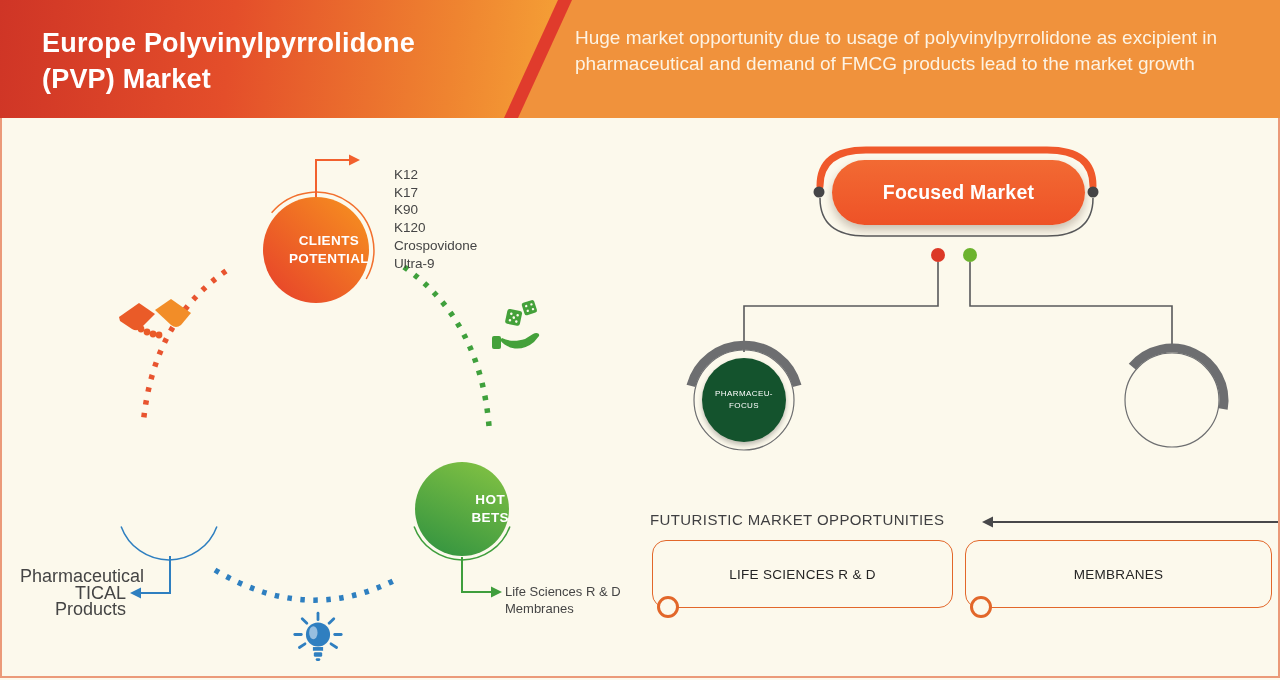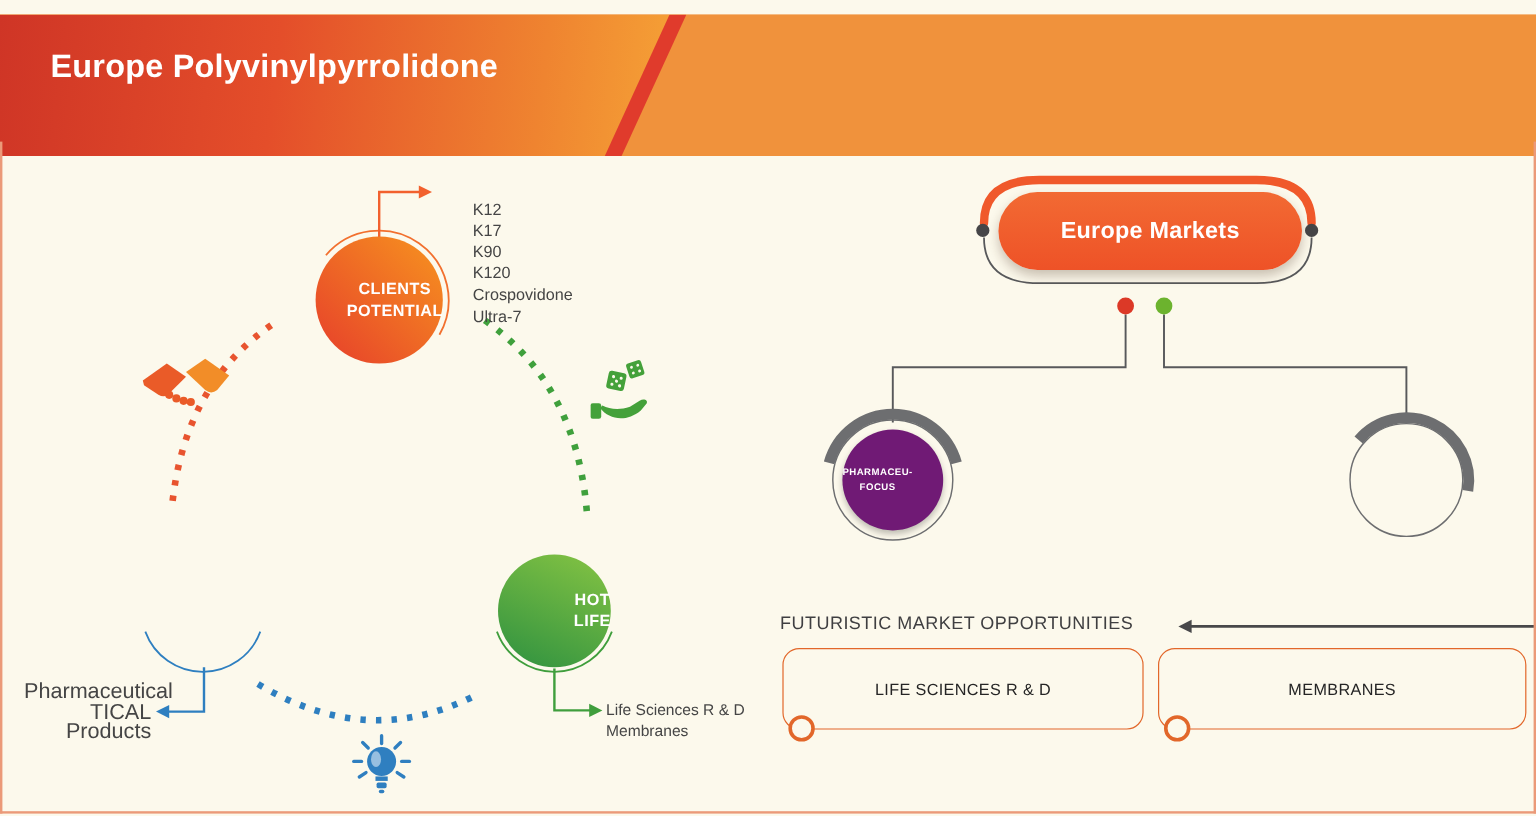--- a/index.html
+++ b/index.html
@@ -1,19 +1,19 @@
 <!DOCTYPE html>
 <html><head>
 <meta charset="utf-8">
 <style>
   html,body{margin:0;padding:0;background:#fff;}
   .canvas{position:relative;width:1280px;height:680px;background:#fcf9ec;overflow:hidden;
           font-family:"Liberation Sans",sans-serif;}
   
-  .header{position:absolute;left:0;top:12px;width:1280px;height:118px;background:#f0923c;}
+  .header{position:absolute;left:0;top:0;width:1280px;height:118px;background:#f0923c;}
   .header-left{position:absolute;left:0;top:0;width:575px;height:118px;
      background:linear-gradient(97deg,#cf3526 0%,#e44e2a 40%,#ef8430 78%,#f6a637 100%);
      clip-path:polygon(0 0,558px 0,504px 118px,0 118px);}
   .header-stripe{position:absolute;left:0;top:0;width:575px;height:118px;background:#e03b2c;
      clip-path:polygon(558px 0,572px 0,518px 118px,504px 118px);}
   .header-title{position:absolute;left:42px;top:26px;color:#fff;font-size:27px;font-weight:700;
      line-height:1.32;letter-spacing:.2px;}
   .header-desc{position:absolute;left:575px;top:25px;width:688px;color:#fdf3e3;font-size:19px;
      line-height:1.37;}
   
@@ -37,23 +37,23 @@
   .cf-list{position:absolute;left:20px;top:568px;width:106px;margin:0;padding:0;list-style:none;
      text-align:right;color:#454545;font-size:18px;line-height:16.5px;}
   .hb-list{position:absolute;left:505px;top:584px;margin:0;padding:0;list-style:none;
      color:#454545;font-size:13px;line-height:16.5px;}
   .icon{position:absolute;}
   
   .pill{position:absolute;left:832px;top:160px;width:253px;height:65px;border-radius:33px;
      background:linear-gradient(180deg,#f26a33,#ee5227);box-shadow:0 5px 10px rgba(70,40,20,.28);
      display:flex;align-items:center;justify-content:center;color:#fff;font-size:19.5px;
      font-weight:700;letter-spacing:.2px;}
-  .market-circle{position:absolute;border-radius:50%;background:#701a75;display:flex;align-items:center;
-     text-align:center;color:#fff;font-size:8px;letter-spacing:.4px;line-height:1.5;
-     box-shadow:0 3px 5px rgba(0,0,0,.25);font-weight:bold;}
+  .market-circle{position:absolute;border-radius:50%;background:#14532d;display:flex;align-items:center;
+     justify-content:center;text-align:center;color:#fff;font-size:8px;letter-spacing:.4px;line-height:1.5;
+     box-shadow:0 3px 5px rgba(0,0,0,.25);}
   .mc-pharma{left:702px;top:358px;width:84px;height:84px;}
   .mc-fmcg{left:1132px;top:360px;width:80px;height:80px;}
   
   .fut-heading{position:absolute;left:650px;top:511px;color:#3f3f41;font-size:15px;letter-spacing:.4px;}
   .opp-box{position:absolute;top:540px;height:68px;border:1.5px solid #e2672a;border-radius:14px;
      display:flex;align-items:center;justify-content:center;color:#252525;font-size:13.5px;
      letter-spacing:.3px;box-sizing:border-box;}
   .opp-box-1{left:652px;width:301px;}
   .opp-box-2{left:965px;width:307px;}
   .opp-dot{position:absolute;top:596px;width:22px;height:22px;border:3.5px solid #e2672a;
@@ -64,21 +64,23 @@
 </head>
 <body>
 
 <div class="canvas">
 
   <div class="header">
     <div class="header-left"></div>
     <div class="header-stripe"></div>
     <div class="header-title">
       <div>Europe Polyvinylpyrrolidone</div>
-    </div>
+      <div>(PVP) Market</div>
+    </div>
+    <div class="header-desc">Huge market opportunity due to usage of polyvinylpyrrolidone as excipient in pharmaceutical and demand of FMCG products lead to the market growth</div>
   </div>
 
   <svg class="overlay" viewBox="0 0 1280 680">
 
     <g fill="none" stroke-width="5.5" stroke-dasharray="4.5 8.5">
       <path d="M226 271 Q152 322 143 426" stroke="#e8542f"></path>
       <path d="M404 267 Q480 320 489 426" stroke="#3fa03c"></path>
       <path d="M215 570 Q308 626 399 578" stroke="#2e7fc0"></path>
     </g>
 
@@ -135,32 +137,32 @@
       <div>CLIENTS</div>
       <div>POTENTIAL</div>
     </div>
   </div>
   <ul class="k-list">
     <li>K12</li>
     <li>K17</li>
     <li>K90</li>
     <li>K120</li>
     <li>Crospovidone</li>
-    <li>Ultra-7</li>
+    <li>Ultra-9</li>
   </ul>
 
   <ul class="cf-list">
     <li>Pharmaceutical</li>
     <li>TICAL Products</li>
   </ul>
 
   <div class="bubble bubble-hb">
     <div>
       <div>HOT</div>
-      <div>LIFE</div>
+      <div>BETS</div>
     </div>
   </div>
   <ul class="hb-list">
     <li>Life Sciences R &amp; D</li>
     <li>Membranes</li>
   </ul>
 
   <svg class="icon" style="left:115px;top:293px" width="80" height="56" viewBox="0 0 80 56">
     <path d="M4 24 L24 10 L40 21 L26 35 Q22 39 17 36 L5 28 Z" fill="#ea5b28"></path>
     <path d="M76 20 L56 6 L40 17 L56 32 Q61 36 66 32 Z" fill="#f28d28"></path>
@@ -201,21 +203,21 @@
       <line x1="48" y1="40" x2="42" y2="36"></line>
     </g>
     <circle cx="28" cy="26" r="13" fill="#2f7fc0"></circle>
     <ellipse cx="23" cy="24" rx="4.5" ry="7" fill="rgba(255,255,255,0.5)"></ellipse>
     <rect x="22.5" y="39.5" width="11" height="4" fill="#2f7fc0"></rect>
     <rect x="23.5" y="45" width="9" height="5" rx="1.5" fill="#2f7fc0"></rect>
     <rect x="25.5" y="51.5" width="5" height="3" rx="1.5" fill="#2f7fc0"></rect>
   </svg>
 
   <div class="pill">
-    <span>Europe Markets</span>
+    <span>Focused Market</span>
   </div>
 
   <div class="market-circle mc-pharma">
     <div>
       <div>PHARMACEU-</div>
       <div>FOCUS</div>
     </div>
   </div>
 
   <div class="fut-heading">FUTURISTIC MARKET OPPORTUNITIES</div>

